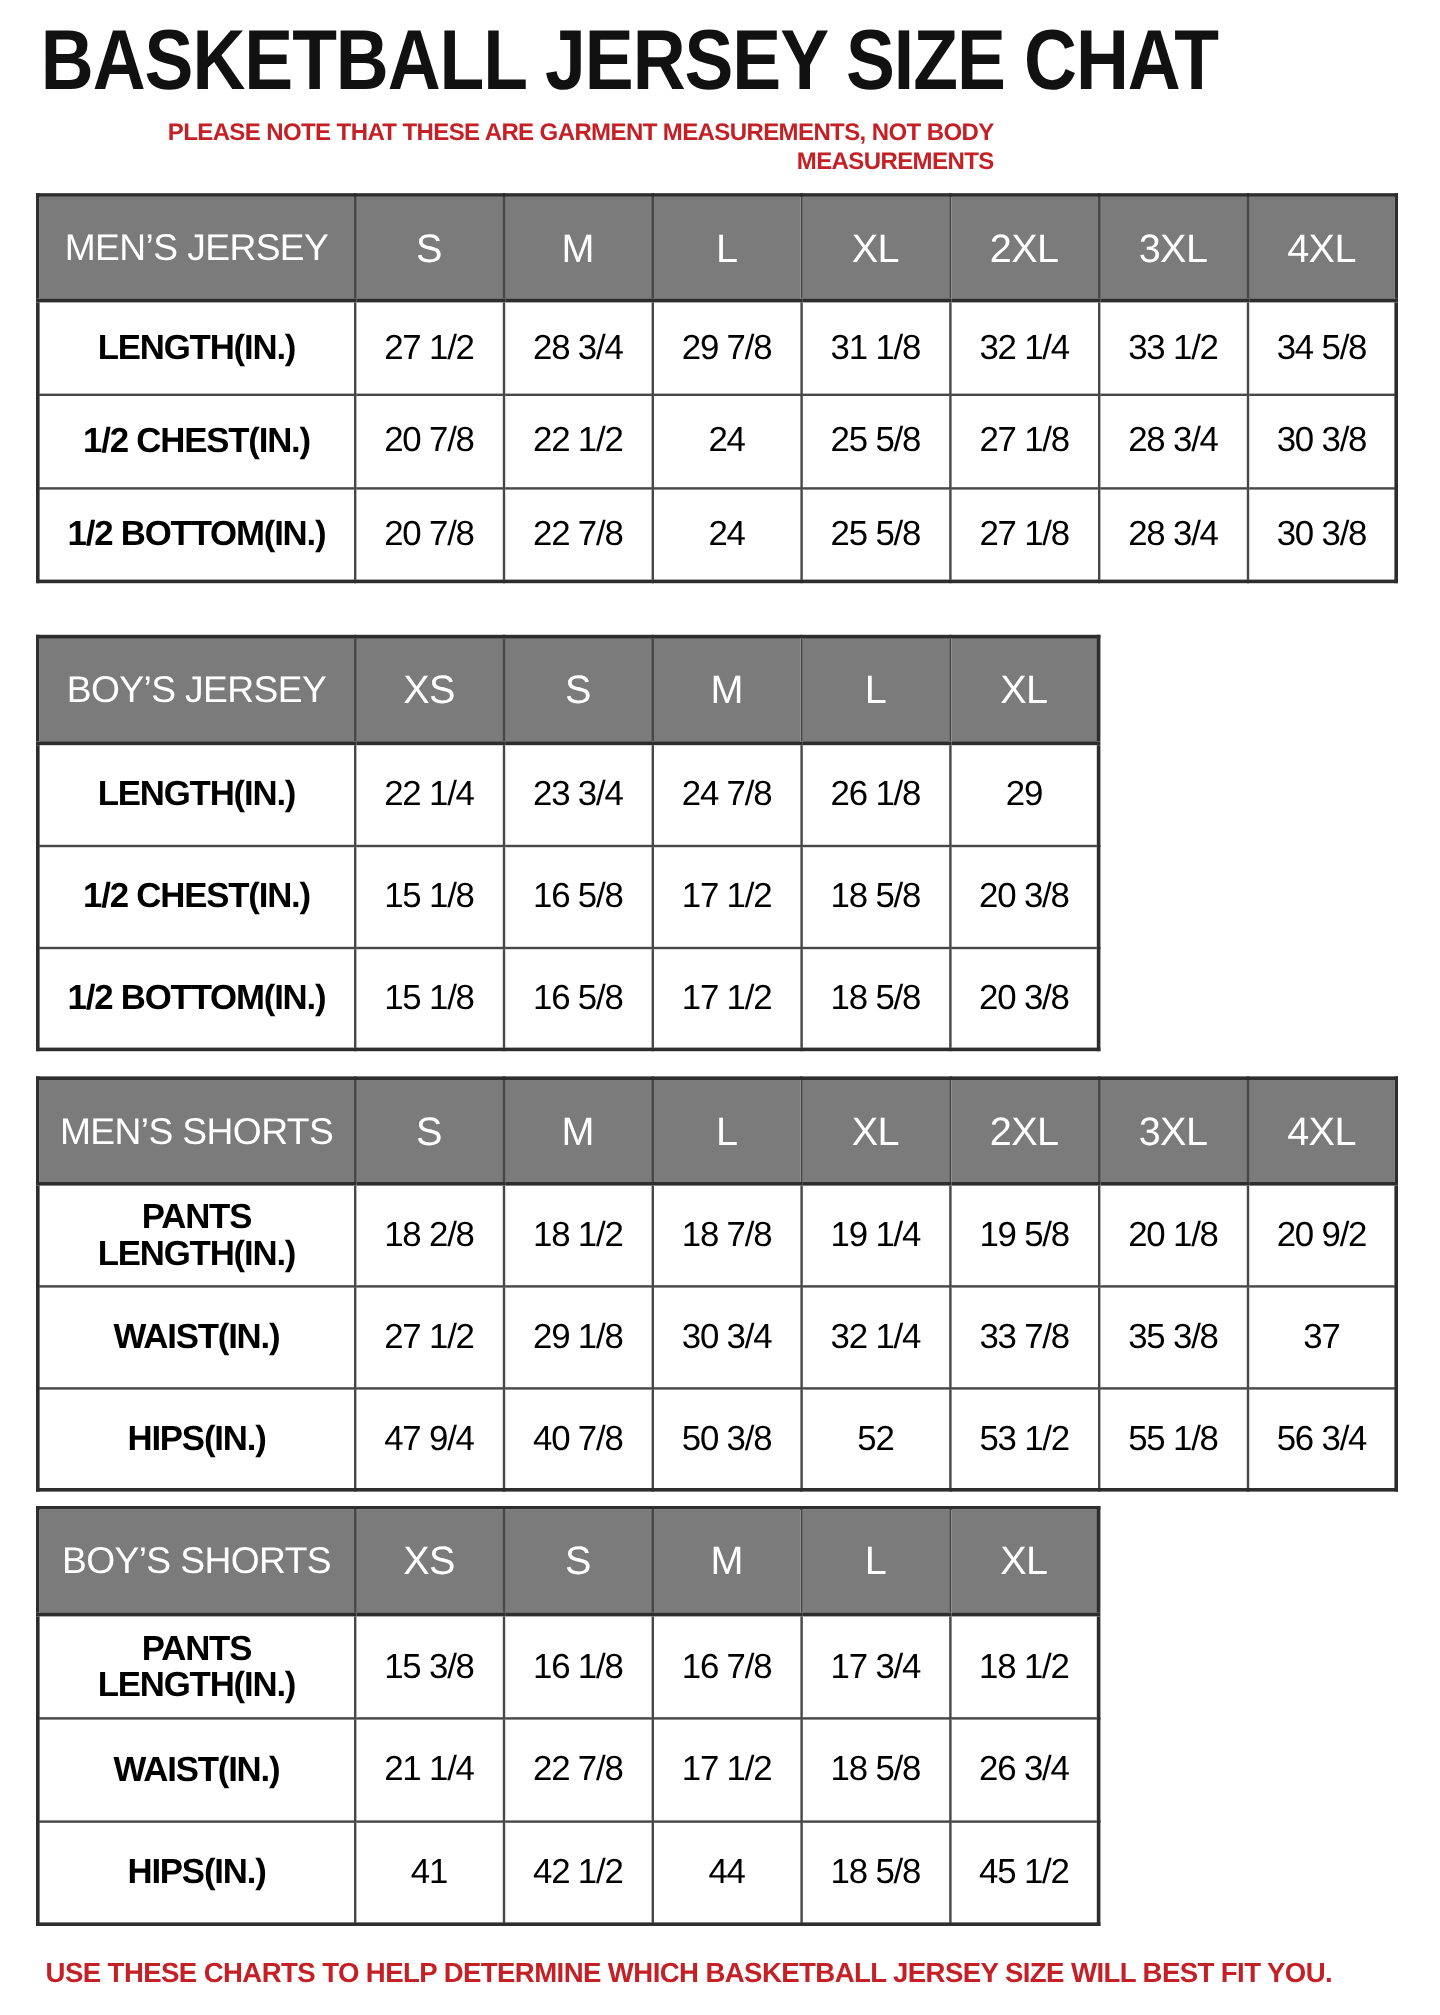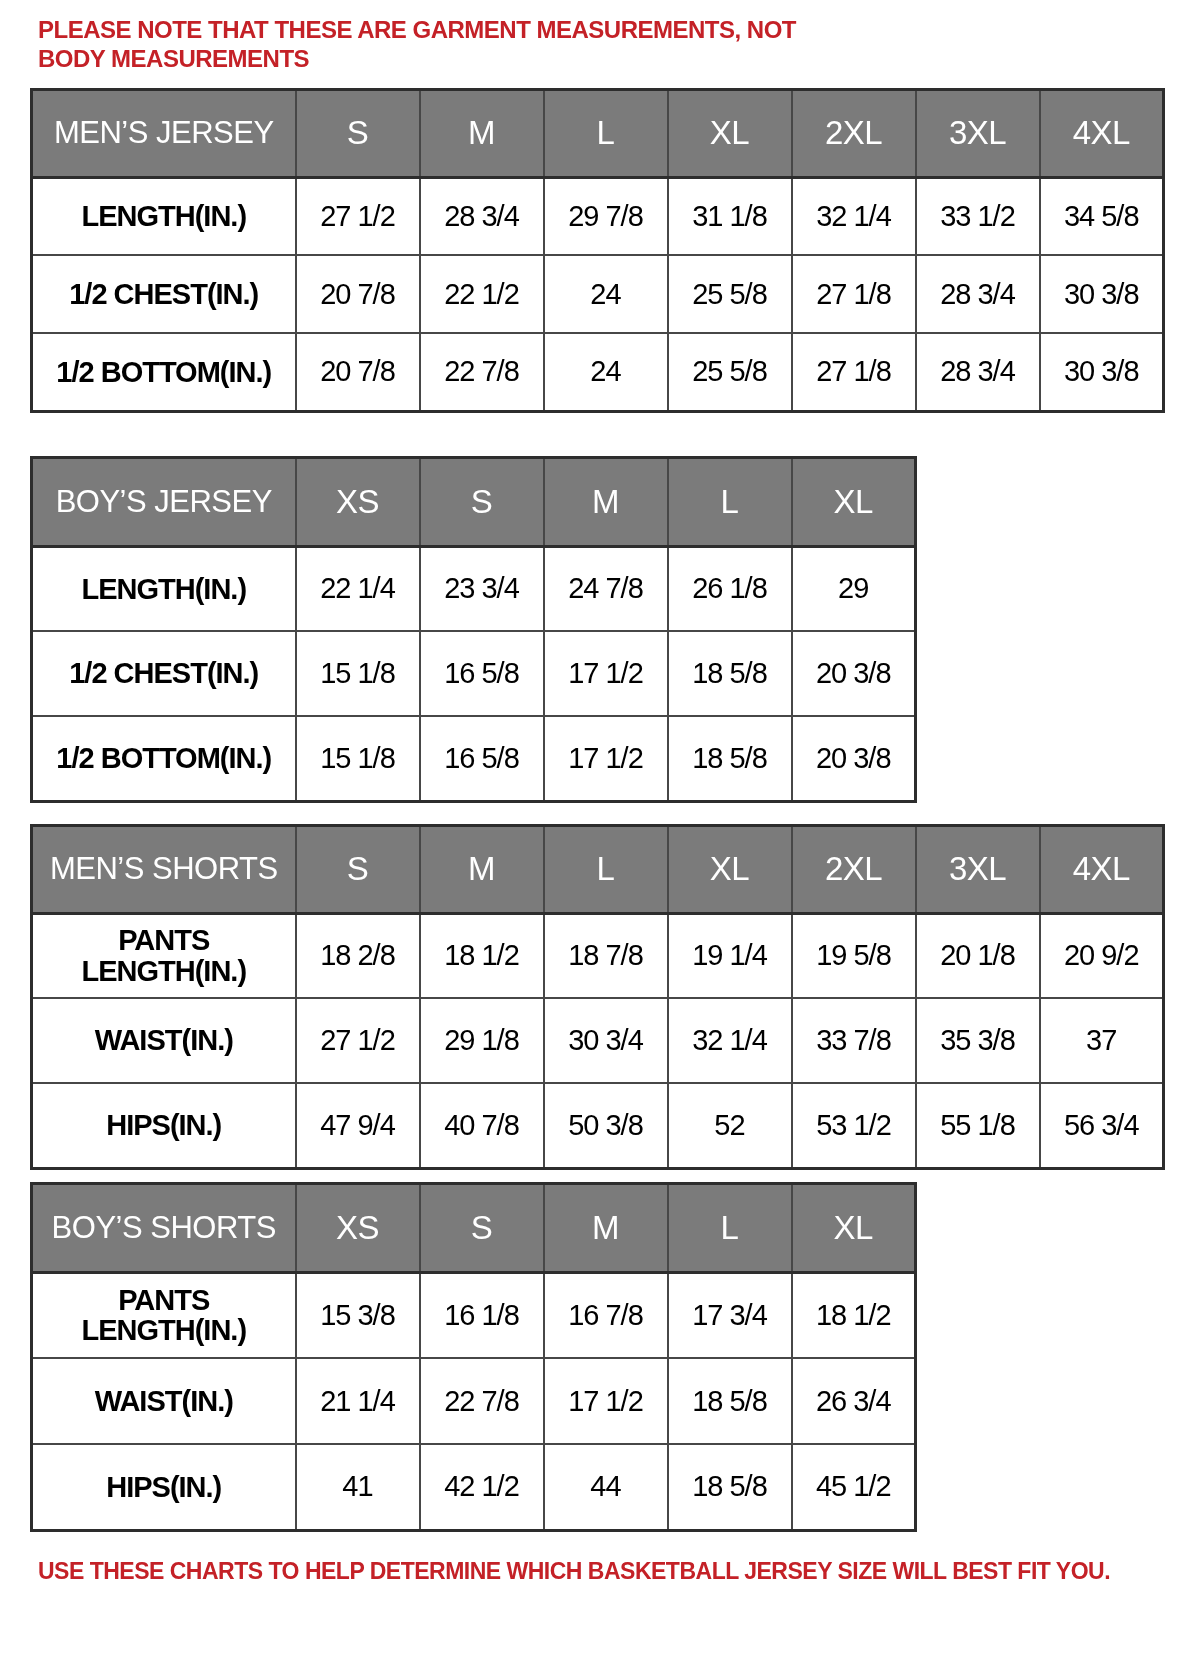--- a/index.html
+++ b/index.html
@@ -28,24 +28,25 @@
   }
   .page-title .squeeze {
     display: inline-block;
     transform: scaleX(0.86);
     transform-origin: left center;
   }
   .note-top {
     margin: 16px 0 0 38px;
     max-width: 790px;
     color: #c42127;
-    font-size: 24px;
+    font-size: 20px;
     font-weight: bold;
     line-height: 1.2;
     letter-spacing: -0.5px;
+    text-align: right;
   }
   .note-bottom {
     margin: 26px 0 0 38px;
     color: #c42127;
     font-size: 23px;
     font-weight: bold;
     letter-spacing: -0.5px;
     white-space: nowrap;
   }
   .size-table {
@@ -101,20 +102,21 @@
   .tbl-2 thead tr { height: 88px; }
   .tbl-2 tbody tr { height: 85px; }
   .tbl-3 { margin-top: 12px; }
   .tbl-3 thead tr { height: 89px; }
   .tbl-3 tbody tr { height: 86px; }
 </style>
 </head>
 <body>
 
 <div class="page">
+  <h1 class="page-title"><span class="squeeze">BASKETBALL JERSEY SIZE CHAT</span></h1>
 
   <div class="note-top">PLEASE NOTE THAT THESE ARE GARMENT MEASUREMENTS, NOT BODY MEASUREMENTS</div>
 
   <div>
       <table class="size-table tbl-0">
         <colgroup>
           <col class="label-col">
           <col class="size-col">
           <col class="size-col">
           <col class="size-col">

